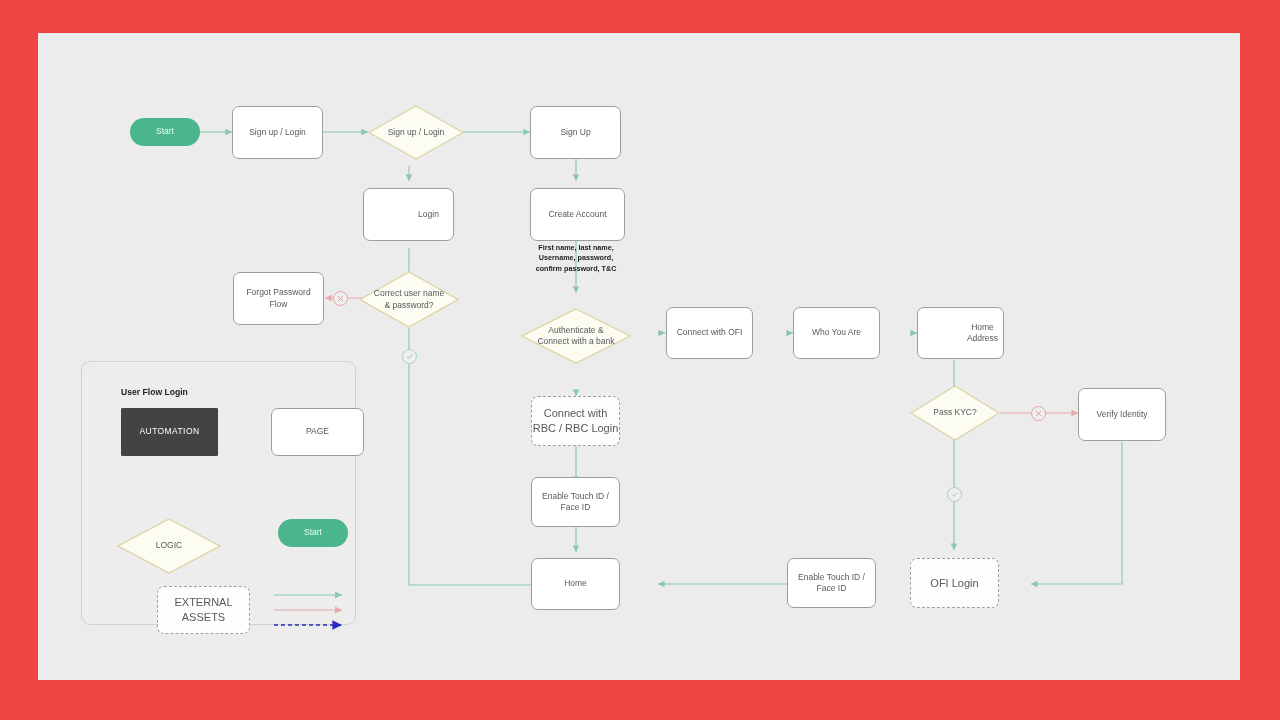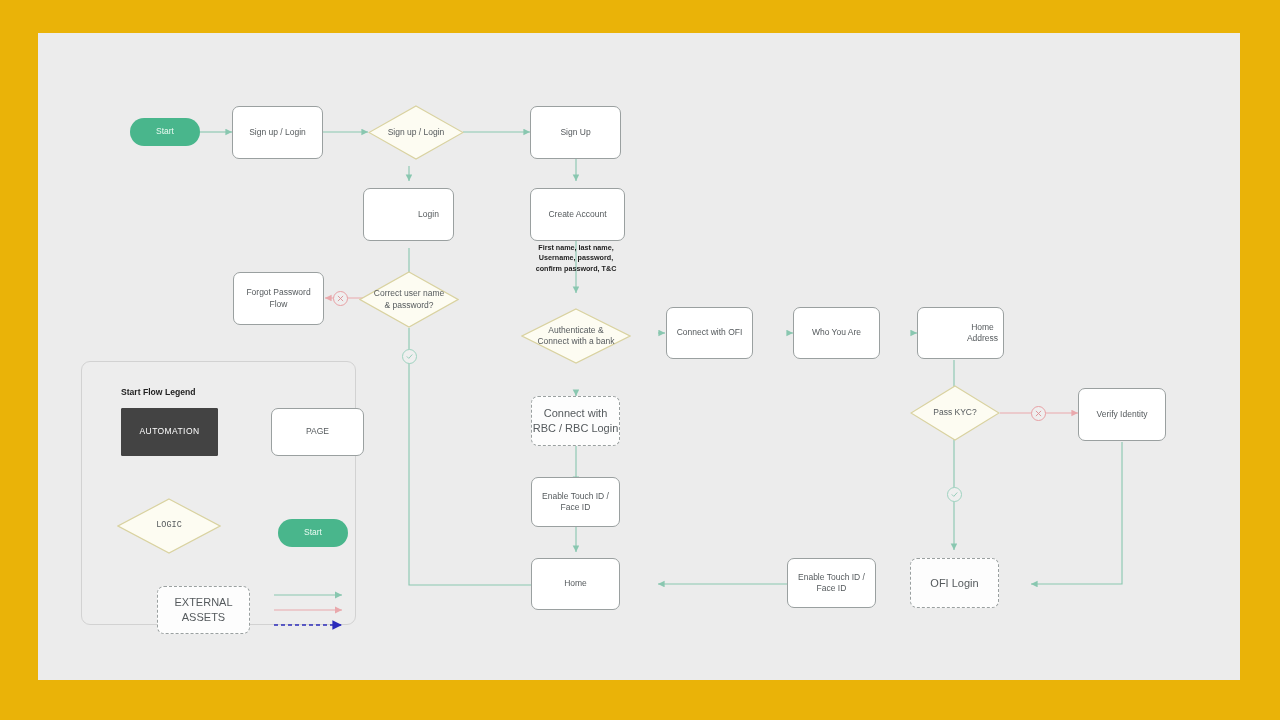--- a/index.html
+++ b/index.html
@@ -1,17 +1,17 @@
 <!DOCTYPE html>
 <html><head>
 <meta charset="utf-8">
 <style>
   html,body{margin:0;padding:0;background:#ffffff;}
   body{width:1280px;height:720px;overflow:hidden;font-family:"Liberation Sans","DejaVu Sans",sans-serif;}
-  #stage{position:relative;width:1280px;height:720px;background:#eab308;}
+  #stage{position:relative;width:1280px;height:720px;background:#ef4444;}
   #canvas{position:absolute;left:38px;top:33px;width:1202px;height:647px;background:#ececec;}
   #diagram{position:absolute;left:0;top:0;width:1202px;height:647px;}
   svg.edges{position:absolute;left:0;top:0;width:1202px;height:647px;overflow:visible;}
 
   .title{position:absolute;left:46px;top:42px;font-size:10.5px;font-weight:bold;color:#222;letter-spacing:.1px;white-space:nowrap;}
 
   .node{position:absolute;box-sizing:border-box;display:flex;align-items:center;justify-content:center;text-align:center;line-height:1.35;}
 
   .page{background:#ffffff;border:1px solid #9aa0a0;border-radius:7px;color:#555a5d;font-size:8.5px;}
   .external{background:#fdfdfd;border:1px dashed #9aa0a0;border-radius:7px;color:#555a5d;font-size:11px;}
@@ -160,27 +160,27 @@
       </div>
 
       <div class="badge yes" style="left:909px;top:454px;">
         <svg width="9" height="9" viewBox="0 0 10 10">
           <path d="M2.3,5.2 L4.2,7.1 L7.8,3.1" stroke="#8fcab5" stroke-width="1" fill="none" stroke-linecap="round" stroke-linejoin="round"></path>
         </svg>
       </div>
 
       <div class="legend" style="left:43px;top:328px;width:275px;height:264px;">
 
-        <div class="legend-title" style="left:39px;top:25px;">Start Flow Legend</div>
+        <div class="legend-title" style="left:39px;top:25px;">User Flow Login</div>
 
         <div class="node page" style="left:189px;top:46px;width:93px;height:48px;">PAGE</div>
 
         <div class="node automation" style="left:39px;top:46px;width:97px;height:48px;">AUTOMATION</div>
 
-        <div class="logic" style="left:35px;top:136px;width:104px;height:56px;font-family:Liberation Mono, monospace;">
+        <div class="logic" style="left:35px;top:156px;width:104px;height:56px;">
           <svg class="dia" viewBox="0 0 104 56" preserveAspectRatio="none">
             <polygon points="52,1 103,28 52,55 1,28" fill="#fdfcf2" stroke="#d9d2a0" stroke-width="1.2"></polygon>
           </svg>
           <div class="lbl">LOGIC</div>
         </div>
 
         <div class="node pill" style="left:196px;top:157px;width:70px;height:28px;">Start</div>
 
         <div class="node external" style="left:75px;top:224px;width:93px;height:48px;">EXTERNAL<br>ASSETS</div>
 

